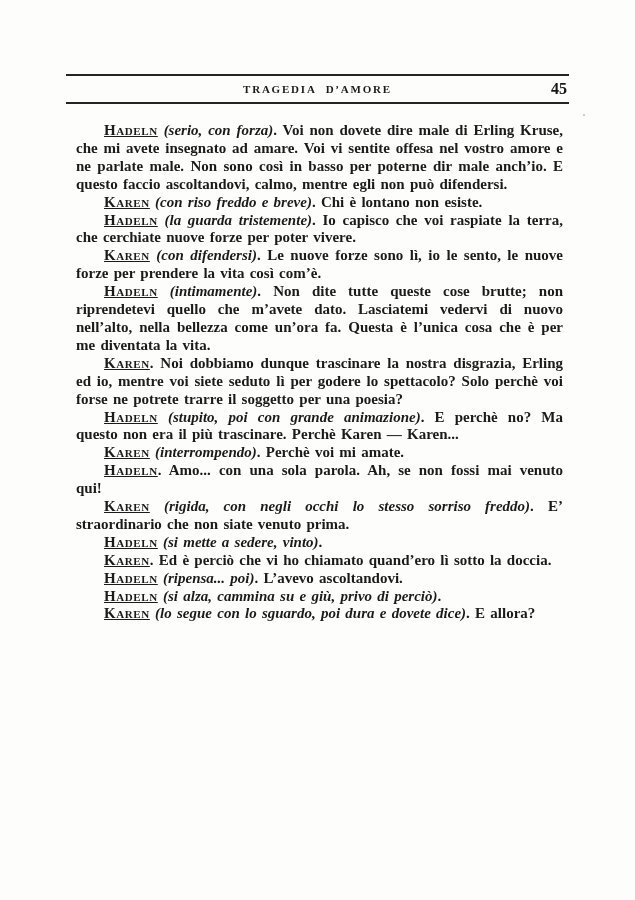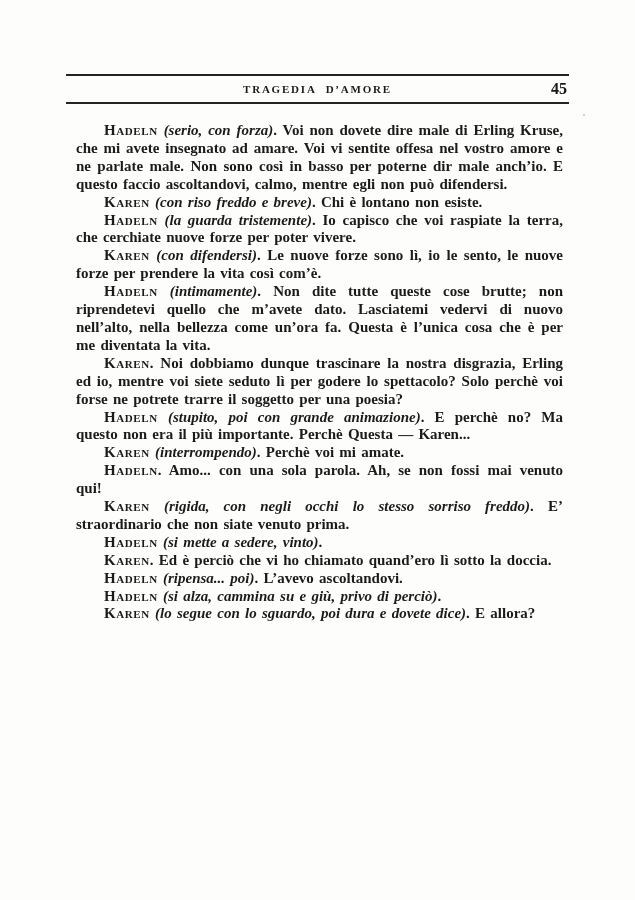--- a/index.html
+++ b/index.html
@@ -64,20 +64,21 @@
   .text-body p {
     margin: 0;
     padding: 0;
   }
   .text-body p.indent {
     text-indent: 28px;
   }
   .seg-name {
     font-variant: small-caps;
     letter-spacing: 0.6px;
+    text-decoration: underline;
   }
   .seg-italic {
     font-style: italic;
   }
   .speckle {
     position: absolute;
     background: #8f8f8c;
     border-radius: 50%;
     opacity: 0.55;
   }
@@ -96,21 +97,21 @@
     <div class="rule"></div>
   </div>
 
   <div class="text-body">
       <p class="indent"><span class="seg-name">Hadeln</span><span class="seg-plain"> </span><span class="seg-italic">(serio, con forza)</span><span class="seg-plain">. Voi non dovete dire male di Erling Kruse, che mi avete insegnato ad amare. Voi vi sentite offesa nel vostro amore e ne parlate male. Non sono così in basso per poterne dir male anch’io. E questo faccio ascoltandovi, calmo, mentre egli non può difendersi.</span></p>
       <p class="indent"><span class="seg-name">Karen</span><span class="seg-plain"> </span><span class="seg-italic">(con riso freddo e breve)</span><span class="seg-plain">. Chi è lontano non esiste.</span></p>
       <p class="indent"><span class="seg-name">Hadeln</span><span class="seg-plain"> </span><span class="seg-italic">(la guarda tristemente)</span><span class="seg-plain">. Io capisco che voi raspiate la terra, che cerchiate nuove forze per poter vivere.</span></p>
       <p class="indent"><span class="seg-name">Karen</span><span class="seg-plain"> </span><span class="seg-italic">(con difendersi)</span><span class="seg-plain">. Le nuove forze sono lì, io le sento, le nuove forze per prendere la vita così com’è.</span></p>
       <p class="indent"><span class="seg-name">Hadeln</span><span class="seg-plain"> </span><span class="seg-italic">(intimamente)</span><span class="seg-plain">. Non dite tutte queste cose brutte; non riprendetevi quello che m’avete dato. Lasciatemi vedervi di nuovo nell’alto, nella bellezza come un’ora fa. Questa è l’unica cosa che è per me diventata la vita.</span></p>
       <p class="indent"><span class="seg-name">Karen</span><span class="seg-plain">. Noi dobbiamo dunque trascinare la nostra disgrazia, Erling ed io, mentre voi siete seduto lì per godere lo spettacolo? Solo perchè voi forse ne potrete trarre il soggetto per una poesia?</span></p>
-      <p class="indent"><span class="seg-name">Hadeln</span><span class="seg-plain"> </span><span class="seg-italic">(stupito, poi con grande animazione)</span><span class="seg-plain">. E perchè no? Ma questo non era il più importante. Perchè Questa — Karen...</span></p>
+      <p class="indent"><span class="seg-name">Hadeln</span><span class="seg-plain"> </span><span class="seg-italic">(stupito, poi con grande animazione)</span><span class="seg-plain">. E perchè no? Ma questo non era il più trascinare. Perchè Karen — Karen...</span></p>
       <p class="indent"><span class="seg-name">Karen</span><span class="seg-plain"> </span><span class="seg-italic">(interrompendo)</span><span class="seg-plain">. Perchè voi mi amate.</span></p>
       <p class="indent"><span class="seg-name">Hadeln</span><span class="seg-plain">. Amo... con una sola parola. Ah, se non fossi mai venuto qui!</span></p>
       <p class="indent"><span class="seg-name">Karen</span><span class="seg-plain"> </span><span class="seg-italic">(rigida, con negli occhi lo stesso sorriso freddo)</span><span class="seg-plain">. E’ straordinario che non siate venuto prima.</span></p>
       <p class="indent"><span class="seg-name">Hadeln</span><span class="seg-plain"> </span><span class="seg-italic">(si mette a sedere, vinto)</span><span class="seg-plain">.</span></p>
       <p class="indent"><span class="seg-name">Karen</span><span class="seg-plain">. Ed è perciò che vi ho chiamato quand’ero lì sotto la doccia.</span></p>
       <p class="indent"><span class="seg-name">Hadeln</span><span class="seg-plain"> </span><span class="seg-italic">(ripensa... poi)</span><span class="seg-plain">. L’avevo ascoltandovi.</span></p>
       <p class="indent"><span class="seg-name">Hadeln</span><span class="seg-plain"> </span><span class="seg-italic">(si alza, cammina su e giù, privo di perciò)</span><span class="seg-plain">.</span></p>
       <p class="indent"><span class="seg-name">Karen</span><span class="seg-plain"> </span><span class="seg-italic">(lo segue con lo sguardo, poi dura e dovete dice)</span><span class="seg-plain">. E allora?</span></p>
     </div>
 

